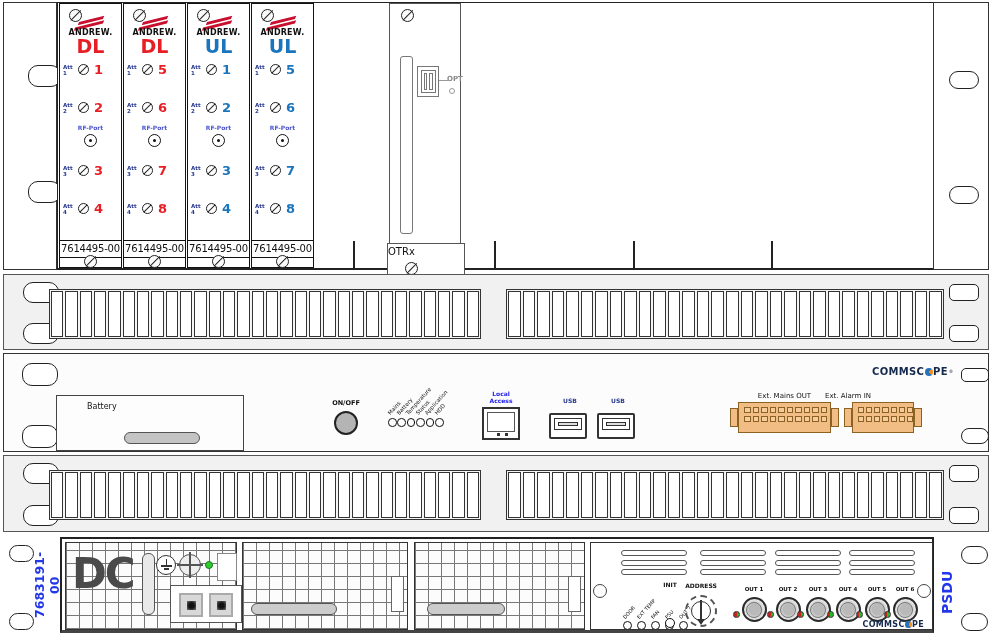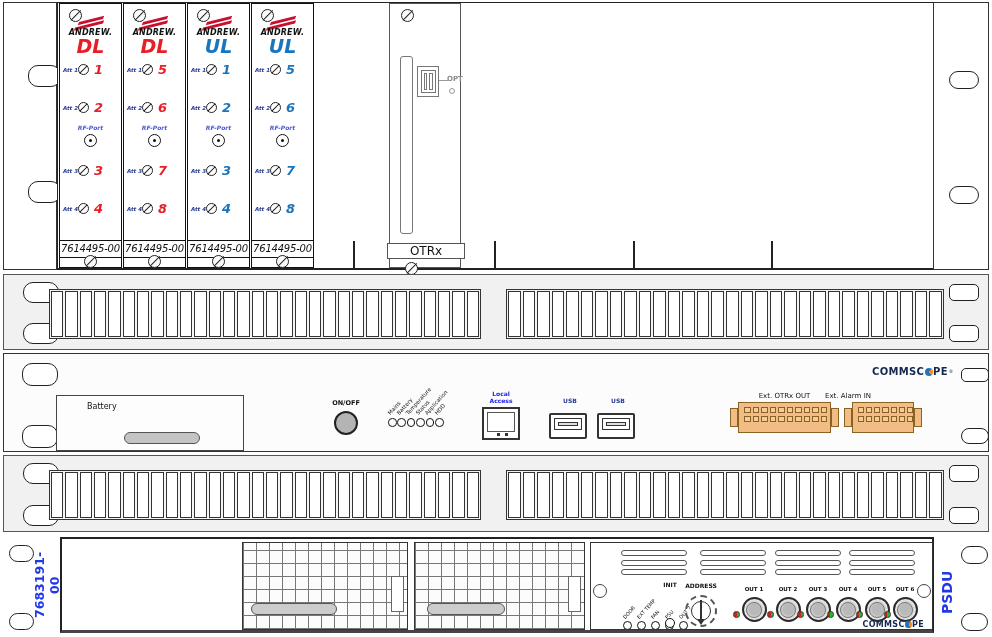--- a/index.html
+++ b/index.html
@@ -8,21 +8,21 @@
   
   .ear{position:absolute;background:#fff;border:1.3px solid #333;box-sizing:border-box;}
   .hole{position:absolute;background:#fff;border:1.4px solid #222;border-radius:10px;box-sizing:border-box;}
   .hex{border-radius:5px;}
   .screw{position:absolute;border:1.2px solid #222;border-radius:50%;background:#fafafa;box-sizing:border-box;}
   .screw::after{content:"";position:absolute;left:-12%;top:46%;width:124%;height:1.4px;background:#222;transform:rotate(-45deg);}
   .sect{position:absolute;box-sizing:border-box;}
   
   #sec-top{top:2px;left:3px;width:986px;height:270px;}
   #top-chassis{position:absolute;left:54px;top:0;width:878px;height:268px;background:#fff;border:1.5px solid #222;border-bottom:2.5px solid #222;box-sizing:border-box;}
-  .card{position:absolute;top:0;width:63px;height:265px;background:#fff;border:1px solid #111;box-sizing:border-box;font-style:italic;}
+  .card{position:absolute;top:0;width:63px;height:265px;background:#fff;border:1px solid #111;box-sizing:border-box;}
   .swoosh{position:absolute;height:3px;background:#c8102e;transform:rotate(-14deg) skewX(-35deg);}
   .brand{position:absolute;top:24px;left:0;width:100%;text-align:center;font-size:8px;font-weight:800;letter-spacing:.2px;color:#111;}
   .card-type{position:absolute;top:32px;left:0;width:100%;text-align:center;font-size:19px;font-weight:700;line-height:21px;}
   .att-row{position:absolute;left:3px;width:57px;height:15px;display:flex;align-items:center;}
   .att-label{font-size:5.5px;font-weight:600;width:15px;flex:0 0 auto;}
   .sscrew{display:inline-block;width:11px;height:11px;border:1.2px solid #222;border-radius:50%;position:relative;flex:0 0 auto;box-sizing:border-box;}
   .sscrew::after{content:"";position:absolute;left:-12%;top:42%;width:124%;height:1.2px;background:#222;transform:rotate(-45deg);}
   .att-num{font-size:13px;font-weight:700;margin-left:5px;}
   .rf-label{position:absolute;top:120px;left:0;width:100%;text-align:center;font-size:6px;font-weight:600;}
   .rf-conn{position:absolute;top:130px;left:50%;margin-left:-7px;width:13px;height:13px;border:1.5px solid #111;border-radius:50%;box-sizing:border-box;}
@@ -31,21 +31,21 @@
   .tick{position:absolute;top:238px;width:1.5px;height:28px;background:#222;}
   
   #otrx{position:absolute;left:331px;top:0;width:72px;height:265px;border:1px solid #555;box-sizing:border-box;background:#fff;}
   .otrx-handle{position:absolute;left:10px;top:52px;width:13px;height:178px;border:1.2px solid #777;border-radius:3px;box-sizing:border-box;background:#fff;}
   .opt-outer{position:absolute;left:27px;top:62px;width:22px;height:31px;border:1.2px solid #777;box-sizing:border-box;display:flex;align-items:center;justify-content:center;}
   .opt-inner{width:15px;height:23px;border:1px solid #777;box-sizing:border-box;display:flex;gap:2px;align-items:center;justify-content:center;}
   .opt-slot{width:3.5px;height:17px;border:1px solid #777;box-sizing:border-box;}
   .opt-line{position:absolute;left:49px;top:76px;width:9px;height:1.2px;background:#999;}
   .opt-text{position:absolute;left:57px;top:71px;font-size:7px;color:#8a8a8a;font-weight:600;}
   .opt-dot{position:absolute;left:59px;top:84px;width:6px;height:6px;border:1.2px solid #999;border-radius:50%;box-sizing:border-box;}
-  .mod-label{position:absolute;left:-3px;top:239px;width:78px;height:16px;border:1.2px solid #555;background:#fff;text-align:center;font-size:12px;line-height:15px;box-sizing:border-box;}
+  .mod-label{position:absolute;left:-3px;top:239px;width:78px;height:32px;border:1.2px solid #555;background:#fff;font-size:10px;line-height:15px;box-sizing:border-box;}
   
   #sac{position:absolute;left:808px;top:0;width:68px;height:265px;border-left:1.2px solid #555;box-sizing:border-box;background:#fff;}
   .seg-display{position:absolute;left:11px;top:67px;width:45px;height:43px;border:2px solid #666;border-radius:8px;box-sizing:border-box;display:flex;align-items:center;justify-content:center;gap:4px;background:#fff;}
   .seg{width:13px;height:31px;display:flex;flex-direction:column;}
   .seg i{display:block;height:15px;border:2.2px solid #9a9a9a;border-radius:2px;box-sizing:border-box;}
   .seg i + i{margin-top:-2.2px;}
   .sac-label{position:absolute;left:-1px;top:241px;width:66px;height:16px;border-top:1.2px solid #555;border-bottom:1.2px solid #555;background:#fff;text-align:center;font-size:7.5px;line-height:15px;box-sizing:border-box;}
   
   .vent{left:3px;width:986px;background:#f1f1f1;border:1.3px solid #555;}
   .grille{position:absolute;top:14px;height:50px;border:1.2px solid #333;background:#f4f4f4;display:flex;gap:2px;padding:1px;box-sizing:border-box;}
@@ -393,21 +393,21 @@
           <div class="usb-pill"></div>
         </div>
       </div>
     <div class="usb-label" style="left: 596px; color: rgb(42, 59, 143);">USB</div>
     <div class="usb" style="left:593px;">
         <div class="usb-slot">
           <div class="usb-pill"></div>
         </div>
       </div>
 
-    <div class="alarm-title" style="left:734px;width:93px;">Ext. OTRx OUT</div>
+    <div class="alarm-title" style="left:734px;width:93px;">Ext. Mains OUT</div>
     <div class="atab" style="left:726px;"></div>
     <div class="alarm-body" id="alarm-out-body" style="left:734px;width:93px;">
         <div class="pin-row">
           <div class="pin"></div>
           <div class="pin"></div>
           <div class="pin"></div>
           <div class="pin"></div>
           <div class="pin"></div>
           <div class="pin"></div>
           <div class="pin"></div>
@@ -535,20 +535,36 @@
     <div class="hole hex" style="left:945px;top:51px;width:30px;height:17px;"></div>
   </div>
 
   <div class="sect" id="sec-psdu">
     <div class="hole" style="left:6px;top:10px;width:25px;height:17px;"></div>
     <div class="hole" style="left:6px;top:78px;width:25px;height:17px;"></div>
     <div class="vtext" style="left: 29px; top: 10px; width: 26px; height: 80px; font-size: 12.5px; color: rgb(34, 56, 232);" id="psdu-part">7683191-00</div>
 
     <div id="psdu-panel">
 
+      <div class="mesh" style="left:3px;width:172px;">
+        <div class="dc-text">DC</div>
+        <div class="vhandle"></div>
+        <div class="gnd">
+          <i style="left:8.5px;top:3px;width:1.5px;height:6px;"></i>
+          <i style="left:4px;top:9px;width:10.5px;height:1.5px;"></i>
+          <i style="left:6.5px;top:12px;width:5.5px;height:1.5px;"></i>
+        </div>
+        <div class="xknob"></div>
+        <div class="gled" style="left:139px;top:18px;width:8px;height:8px;"></div>
+        <div class="wrect" style="left:151px;top:10px;width:20px;height:28px;"></div>
+        <div class="conn-block">
+          <div class="sq-conn" style="left:8px;"></div>
+          <div class="sq-conn" style="left:38px;"></div>
+        </div>
+      </div>
 
       <div class="mesh" style="left:180px;width:166px;">
         <div class="hhandle" style="left:8px;top:60px;width:86px;"></div>
         <div class="mtab" style="left:148px;"></div>
       </div>
 
       <div class="mesh" style="left:352px;width:171px;">
         <div class="hhandle" style="left:12px;top:60px;width:78px;"></div>
         <div class="mtab" style="left:153px;"></div>
       </div>

